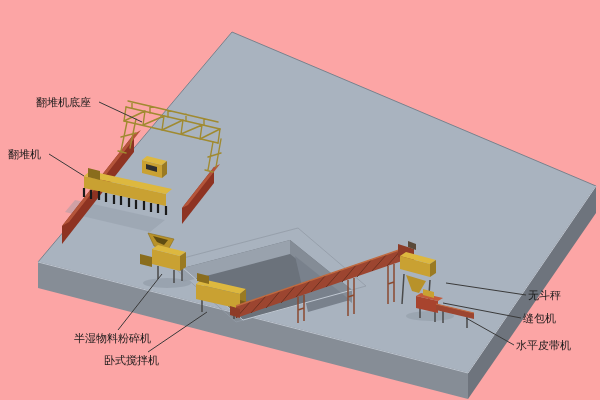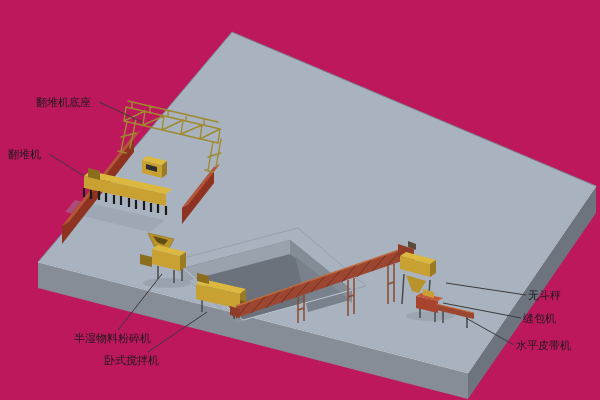--- a/index.html
+++ b/index.html
@@ -1,16 +1,16 @@
 <!DOCTYPE html>
 <html><head>
 <meta charset="utf-8">
 <style>
   html,body{margin:0;padding:0;background:#ffffff;}
-  .stage{width:600px;height:400px;position:relative;background:#be185d;overflow:hidden;
+  .stage{width:600px;height:400px;position:relative;background:#fca5a5;overflow:hidden;
          font-family:"Liberation Sans", sans-serif;}
   svg{display:block;}
   text.lbl{font-size:11px;fill:#1a1a1a;font-family:"Liberation Sans", sans-serif;}
   .leader{stroke:#3a3a3a;stroke-width:1;fill:none;}
   .truss{stroke:#a08a30;stroke-width:1.4;fill:none;stroke-linecap:round;}
   .legs{stroke:#4a4a4a;stroke-width:1.5;fill:none;}
   .cvleg{stroke:#8a4a30;stroke-width:1.5;fill:none;}
 </style>
 </head>
 <body>

